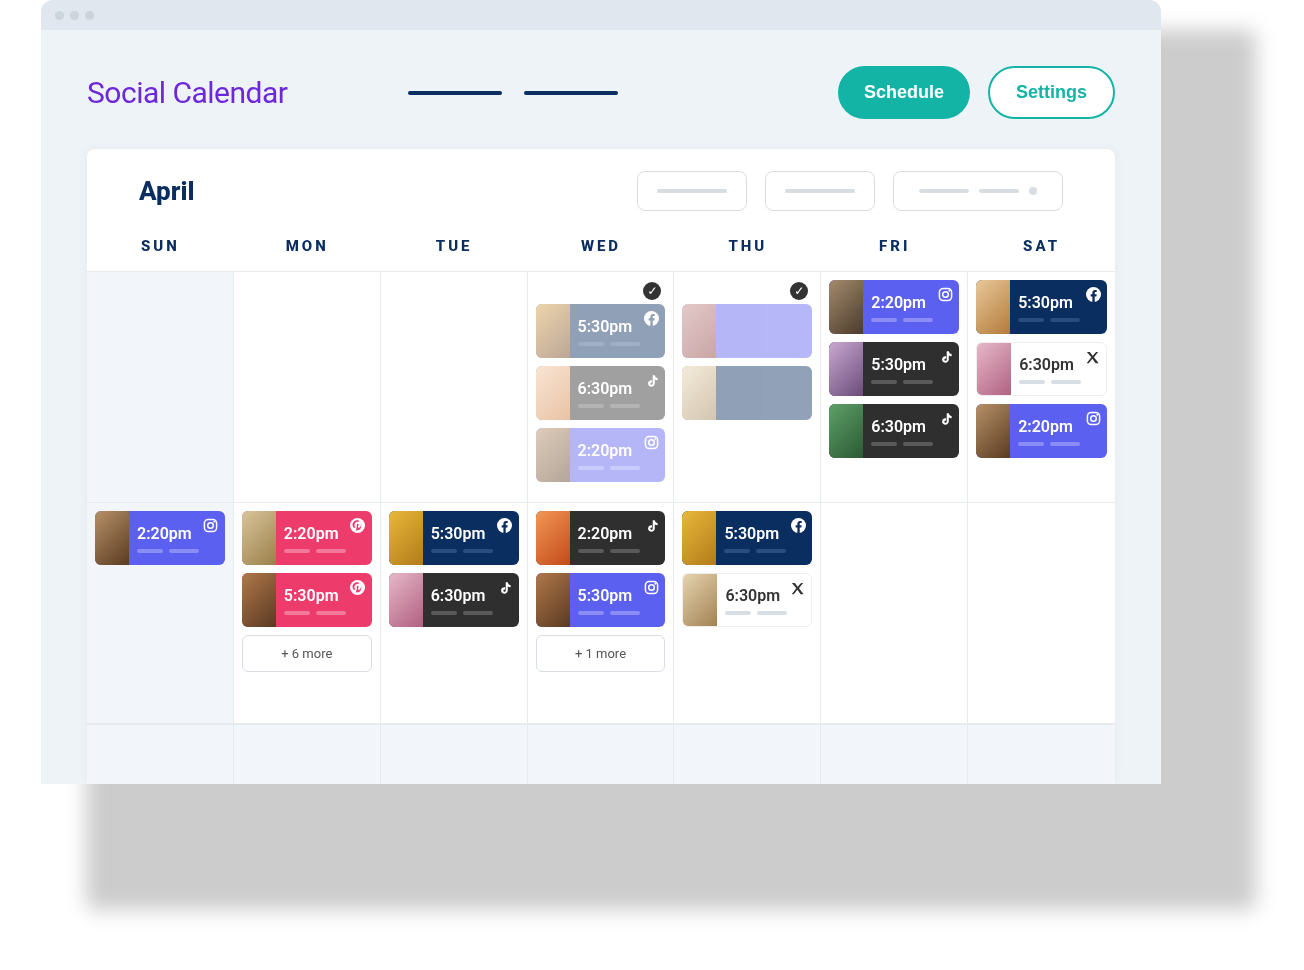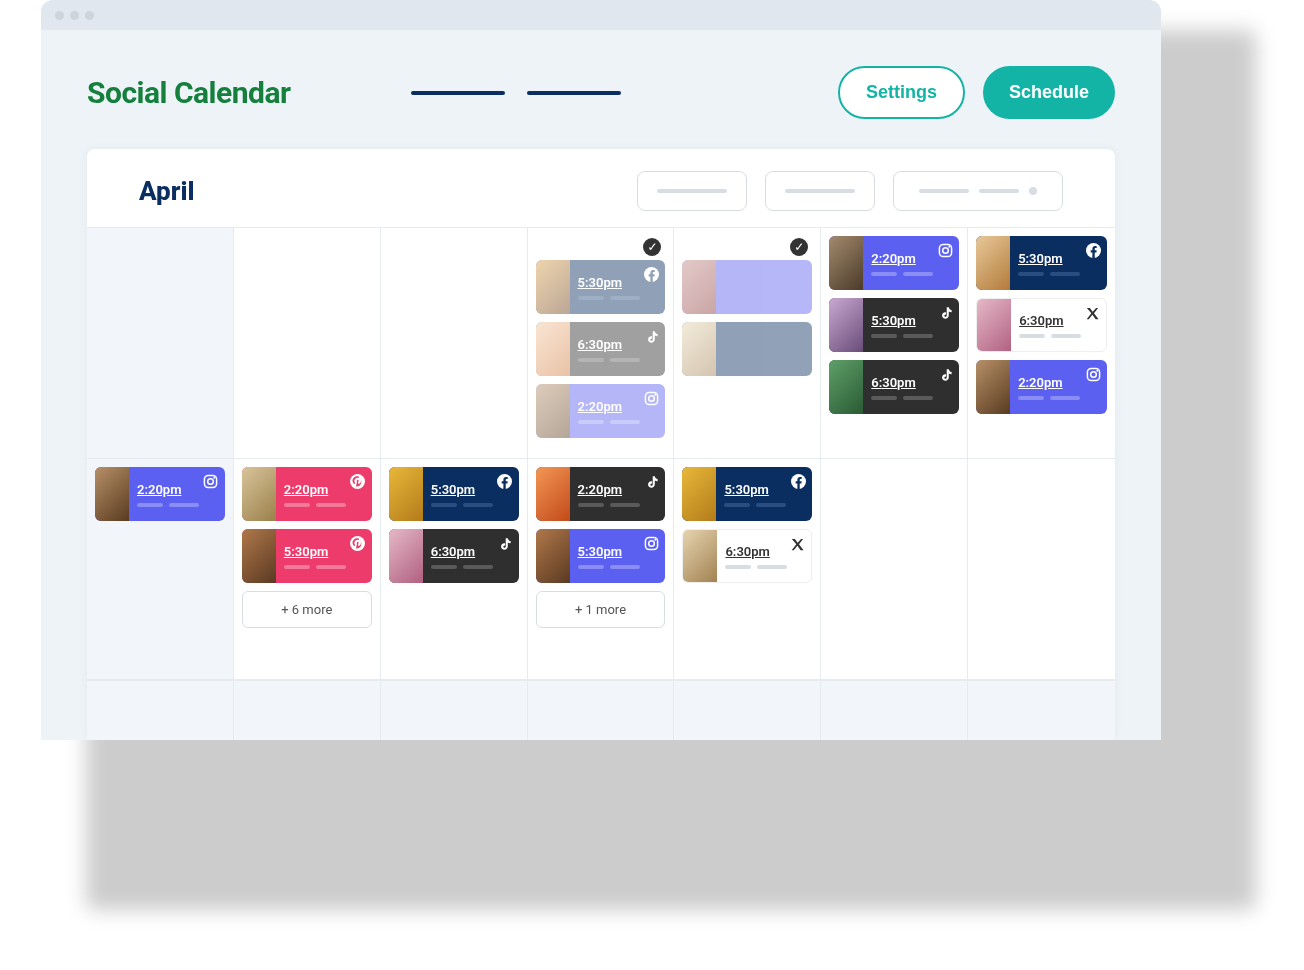--- a/index.html
+++ b/index.html
@@ -3,21 +3,21 @@
 <meta charset="utf-8">
 <style>
   * { box-sizing: border-box; margin: 0; padding: 0; }
   body { font-family: -apple-system, BlinkMacSystemFont, "Segoe UI", Roboto, Helvetica, Arial, sans-serif; background: #fff; }
   .page { width: 1304px; height: 970px; position: relative; }
   .shadow { position: absolute; left: 86px; top: 30px; width: 1170px; height: 880px; background: rgba(0,0,0,0.2); border-radius: 8px; filter: blur(10px); }
   .window { position: absolute; left: 41px; top: 0; width: 1120px; background: #eef3f8; border-radius: 12px 12px 0 0; overflow: hidden; }
   .titlebar { height: 30px; background: #e0e7ee; display:flex; align-items:center; padding-left:14px; gap:6px;}
   .titlebar .dot { width:9px; height:9px; border-radius:50%; background:#ccd4dc; }
   .header { display:flex; align-items:center; padding: 36px 46px 20px 46px; }
-  .header-title { color:#15803d; font-weight:700; font-size:30px; letter-spacing:-0.5px; }
+  .header-title { color:#6d28d9; font-weight:400; font-size:30px; letter-spacing:-0.5px; }
   .header-skels { display:flex; gap:22px; margin-left:120px; }
   .header-skels .line { width:94px; height:4px; border-radius:2px; background:#0b2e60; }
   .header-actions { margin-left:auto; display:flex; gap:18px; }
   .btn { border-radius: 999px; padding: 14px 26px; font-weight:700; font-size:18px; cursor:pointer; border:none; }
   .btn-outline { background:#fff; color:#13b4a6; border:2px solid #13b4a6; }
   .btn-solid { background:#13b4a6; color:#fff; }
   .card { margin: 10px 46px 0 46px; background:#fff; border-radius:8px; box-shadow: 0 0 10px rgba(0,0,0,0.05); }
   .card-head { display:flex; align-items:center; padding: 22px 52px 16px 52px; }
   .month { color:#0b2e60; font-weight:800; font-size:26px; }
   .card-head-skels { margin-left:auto; display:flex; gap:18px; }
@@ -30,21 +30,21 @@
   .grid { display:grid; grid-template-columns: repeat(7, 1fr); border-top:1px solid #e6ebf0; width:100%; }
   .cell { border-right:1px solid #e6ebf0; padding: 8px 8px 12px 8px; min-height: 230px; position:relative; }
   .row2 .cell { min-height: 220px; }
   .row3 .cell { min-height: 60px; border-top:1px solid #e6ebf0;}
   .cell:last-child { border-right:none; }
   .ot { background:#f2f6fa; }
   .check { position:absolute; top:10px; right:12px; width:18px; height:18px; border-radius:50%; background:#333; color:#fff; display:flex; align-items:center; justify-content:center; font-size:12px; }
   .post { display:flex; border-radius:6px; overflow:hidden; margin-bottom:8px; height:54px; position:relative; }
   .post .thumb { width:34px; height:54px; flex-shrink:0; }
   .post .body { flex:1; padding:6px 8px; display:flex; flex-direction:column; justify-content:center; gap:6px; position:relative;}
-  .post .time { font-size:13px; font-weight:600;text-decoration:underline; }
+  .post .time { font-size:16px; font-weight:600; }
   .post .bars { display:flex; gap:6px; }
   .post .bars span { height:4px; border-radius:2px; }
   .post .bars span:first-child { width:26px; }
   .post .bars span:last-child { width:30px; }
   .post .ico { position:absolute; top:6px; right:6px; width:16px; height:16px; display:flex; align-items:center; justify-content:center; }
   .post .ico svg { width:15px; height:15px; }
   
   .c-navy { background:#0b2e60; color:#fff; } .c-navy .bars span{ background:#2a4d80; }
   .c-dark { background:#2f2f2f; color:#fff; } .c-dark .bars span{ background:#5a5a5a; }
   .c-indigo { background:#5b60f0; color:#fff; } .c-indigo .bars span{ background:#8a8df6; }
@@ -74,22 +74,22 @@
       <div class="dot"></div>
     </div>
 
     <div class="header">
       <div class="header-title">Social Calendar</div>
       <div class="header-skels">
         <div class="line"></div>
         <div class="line"></div>
       </div>
       <div class="header-actions">
+        <button class="btn btn-solid">Schedule</button>
         <button class="btn btn-outline">Settings</button>
-        <button class="btn btn-solid">Schedule</button>
       </div>
     </div>
 
     <div class="card">
       <div class="card-head">
         <div class="month">April</div>
         <div class="card-head-skels">
           <div class="pill a">
               <div class="line" style="width:70px"></div>
             </div>
@@ -97,20 +97,29 @@
               <div class="line" style="width:70px"></div>
             </div>
           <div class="pill c">
               <div class="line" style="width:50px"></div>
               <div class="line" style="width:40px"></div>
               <div class="circle"></div>
             </div>
         </div>
       </div>
 
+      <div class="days-header" id="days-header">
+          <div>SUN</div>
+          <div>MON</div>
+          <div>TUE</div>
+          <div>WED</div>
+          <div>THU</div>
+          <div>FRI</div>
+          <div>SAT</div>
+        </div>
       <div id="calendar-grid">
           <div class="grid row1">
             <div class="cell ot"></div>
             <div class="cell"></div>
             <div class="cell"></div>
             <div class="cell">
               <div class="check">✓</div>
               <div style="height: 24px;"></div>
               <div class="post c-navy faded">
                 <div class="thumb t1"></div>

